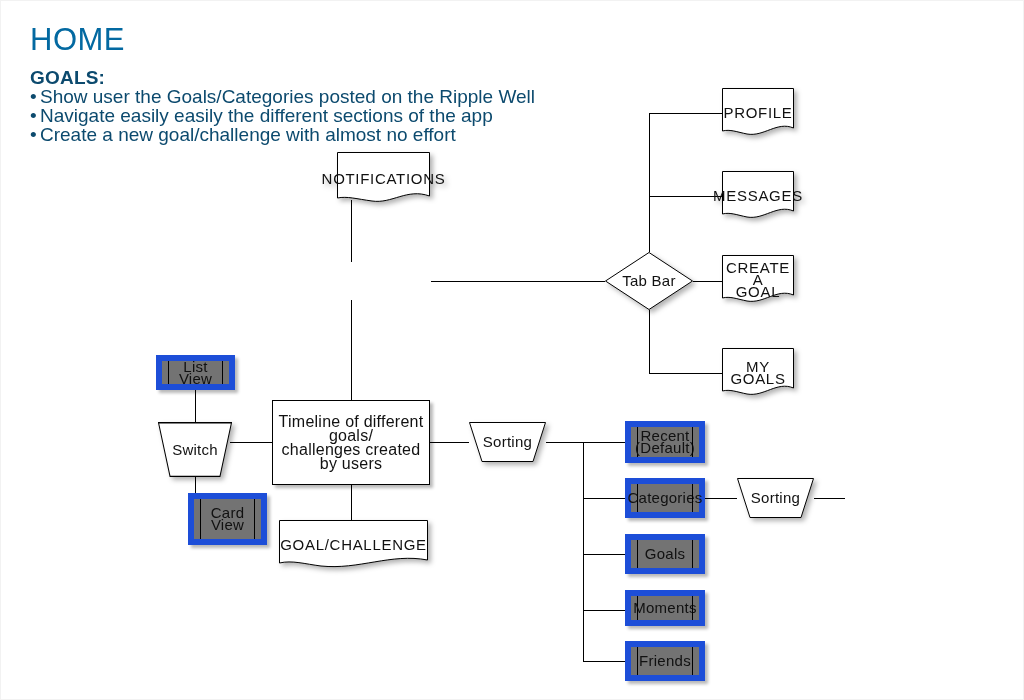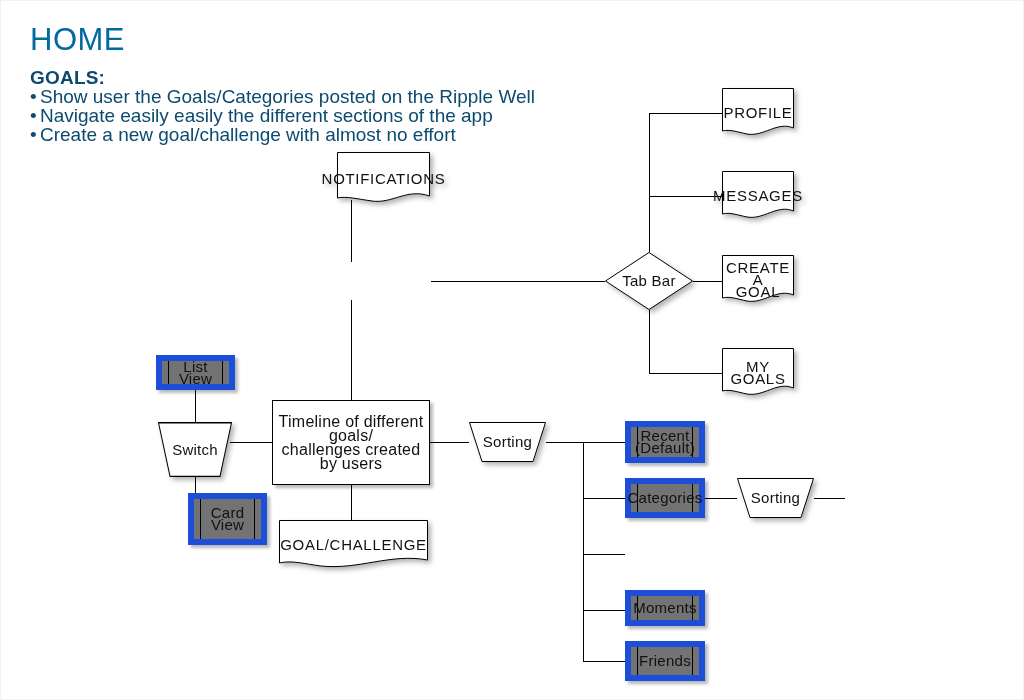--- a/index.html
+++ b/index.html
@@ -208,20 +208,23 @@
 
   <div class="node predef" style="left:625px;top:421px;width:80px;height:42px;padding-left:7px;">
     <div class="label">Recent
 (Default)</div>
   </div>
 
   <div class="node predef" style="left:625px;top:478px;width:80px;height:40px;">
     <div class="label">Categories</div>
   </div>
 
+  <div class="node predef" style="left:625px;top:534px;width:80px;height:40px;">
+    <div class="label">Goals</div>
+  </div>
 
   <div class="node predef" style="left:625px;top:590px;width:80px;height:36px;">
     <div class="label">Moments</div>
   </div>
 
   <div class="node predef" style="left:625px;top:641px;width:80px;height:40px;">
     <div class="label">Friends</div>
   </div>
 
   <div class="node tpz" style="left:737px;top:478px;width:77px;height:40px;">

